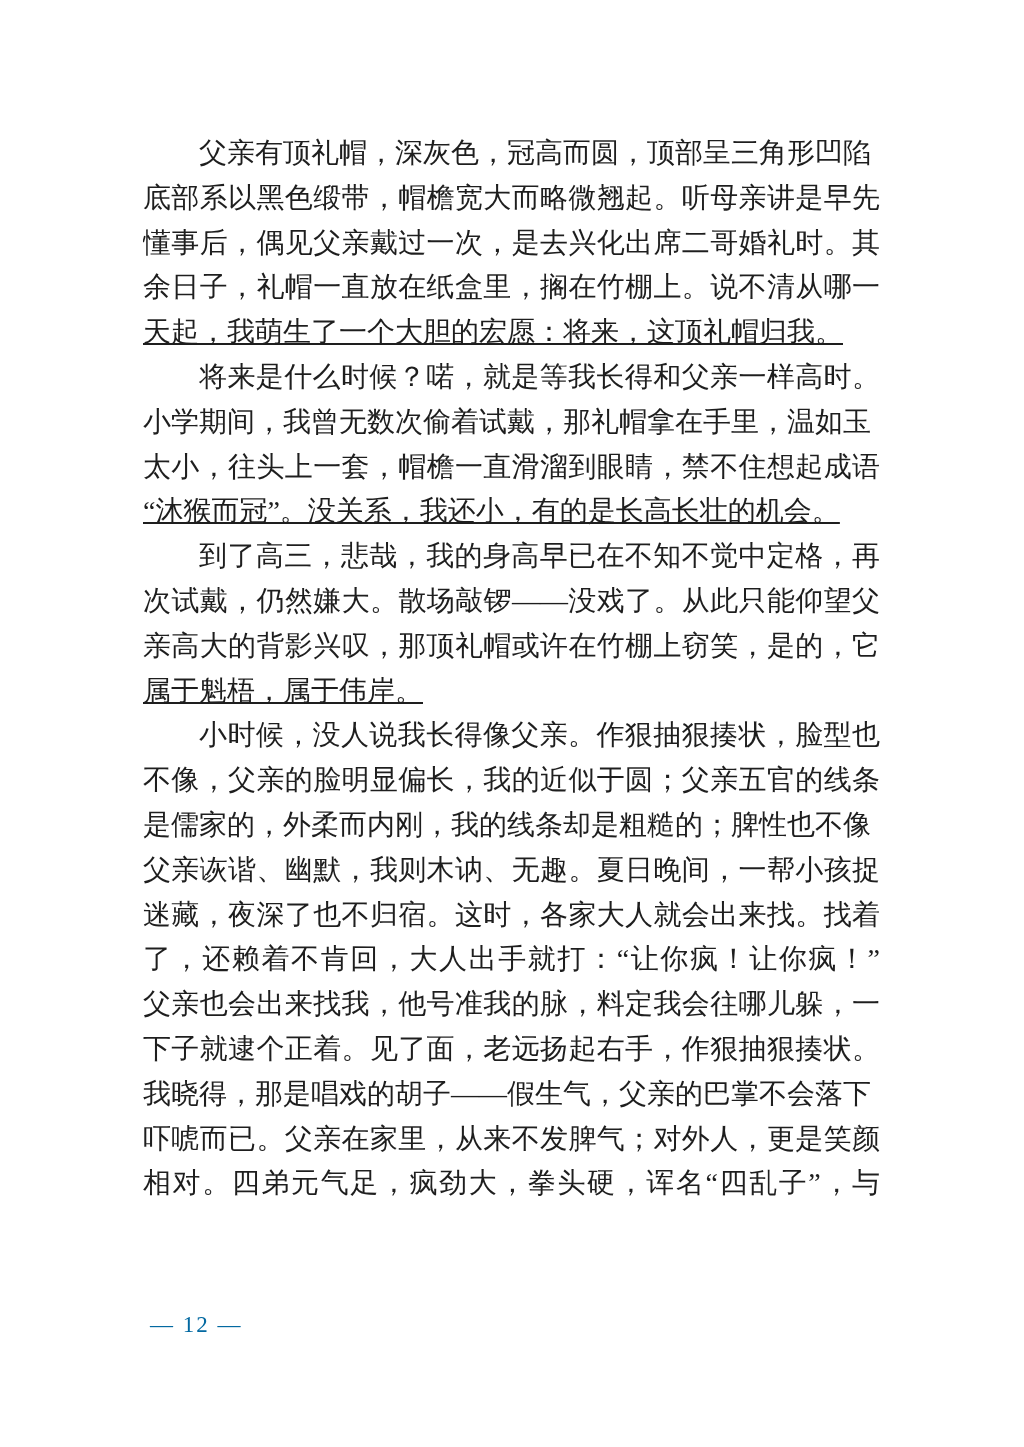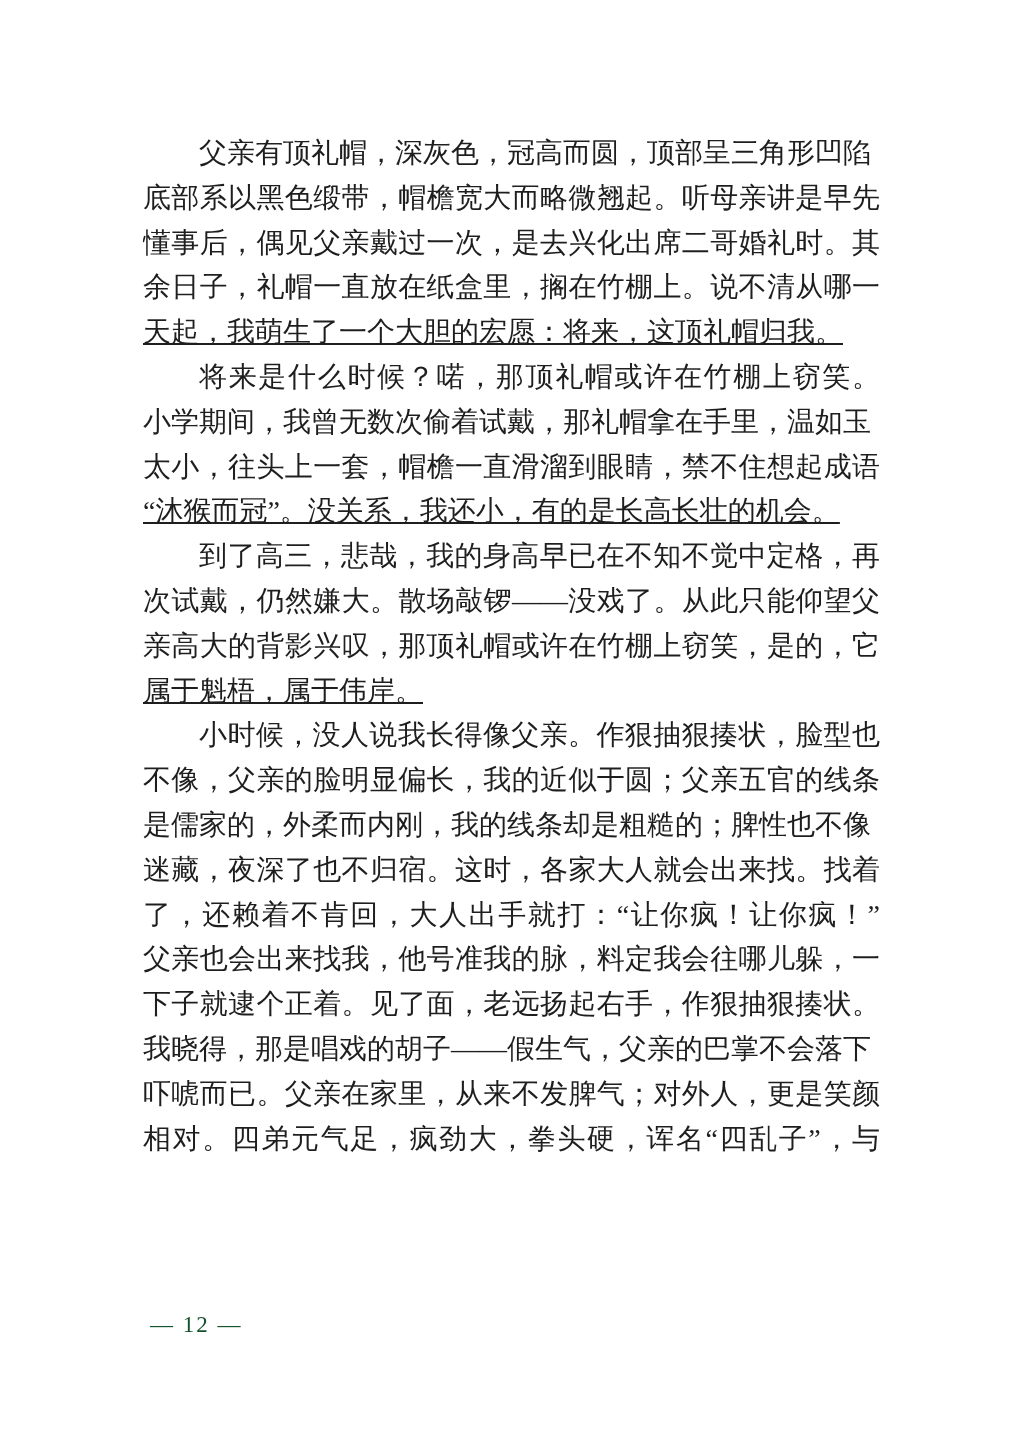--- a/index.html
+++ b/index.html
@@ -46,56 +46,57 @@
   
   .paragraph .line:first-child {
     text-indent: 2em;
   }
   .page-footer {
     position: absolute;
     left: 150px;
     top: 1312px;
     font-size: 23px;
     letter-spacing: 2px;
-    color: #14532d;
+    color: #0369a1;
   }
 </style>
 </head>
 <body>
 
 <div class="page">
 
   <div class="text-content">
 
     <div class="paragraph">
       <div class="line">父亲有顶礼帽，深灰色，冠高而圆，顶部呈三角形凹陷，</div>
       <div class="line">底部系以黑色缎带，帽檐宽大而略微翘起。听母亲讲是早先</div>
       <div class="line">懂事后，偶见父亲戴过一次，是去兴化出席二哥婚礼时。其</div>
       <div class="line">余日子，礼帽一直放在纸盒里，搁在竹棚上。说不清从哪一</div>
       <div class="line para-end">天起，我萌生了一个大胆的宏愿：将来，这顶礼帽归我。</div>
     </div>
 
     <div class="paragraph">
-      <div class="line">将来是什么时候？喏，那顶礼帽或许在竹棚上窃笑。</div>
+      <div class="line">将来是什么时候？喏，就是等我长得和父亲一样高时。</div>
       <div class="line">小学期间，我曾无数次偷着试戴，那礼帽拿在手里，温如玉，</div>
       <div class="line">太小，往头上一套，帽檐一直滑溜到眼睛，禁不住想起成语</div>
       <div class="line para-end">“沐猴而冠”。没关系，我还小，有的是长高长壮的机会。</div>
     </div>
 
     <div class="paragraph">
       <div class="line">到了高三，悲哉，我的身高早已在不知不觉中定格，再</div>
       <div class="line">次试戴，仍然嫌大。散场敲锣——没戏了。从此只能仰望父</div>
       <div class="line">亲高大的背影兴叹，那顶礼帽或许在竹棚上窃笑，是的，它</div>
       <div class="line para-end">属于魁梧，属于伟岸。</div>
     </div>
 
     <div class="paragraph">
       <div class="line">小时候，没人说我长得像父亲。作狠抽狠揍状，脸型也</div>
       <div class="line">不像，父亲的脸明显偏长，我的近似于圆；父亲五官的线条</div>
       <div class="line">是儒家的，外柔而内刚，我的线条却是粗糙的；脾性也不像，</div>
+      <div class="line">父亲诙谐、幽默，我则木讷、无趣。夏日晚间，一帮小孩捉</div>
       <div class="line">迷藏，夜深了也不归宿。这时，各家大人就会出来找。找着</div>
       <div class="line">了，还赖着不肯回，大人出手就打：“让你疯！让你疯！”</div>
       <div class="line">父亲也会出来找我，他号准我的脉，料定我会往哪儿躲，一</div>
       <div class="line">下子就逮个正着。见了面，老远扬起右手，作狠抽狠揍状。</div>
       <div class="line">我晓得，那是唱戏的胡子——假生气，父亲的巴掌不会落下，</div>
       <div class="line">吓唬而已。父亲在家里，从来不发脾气；对外人，更是笑颜</div>
       <div class="line">相对。四弟元气足，疯劲大，拳头硬，诨名“四乱子”，与</div>
     </div>
 
   </div>

